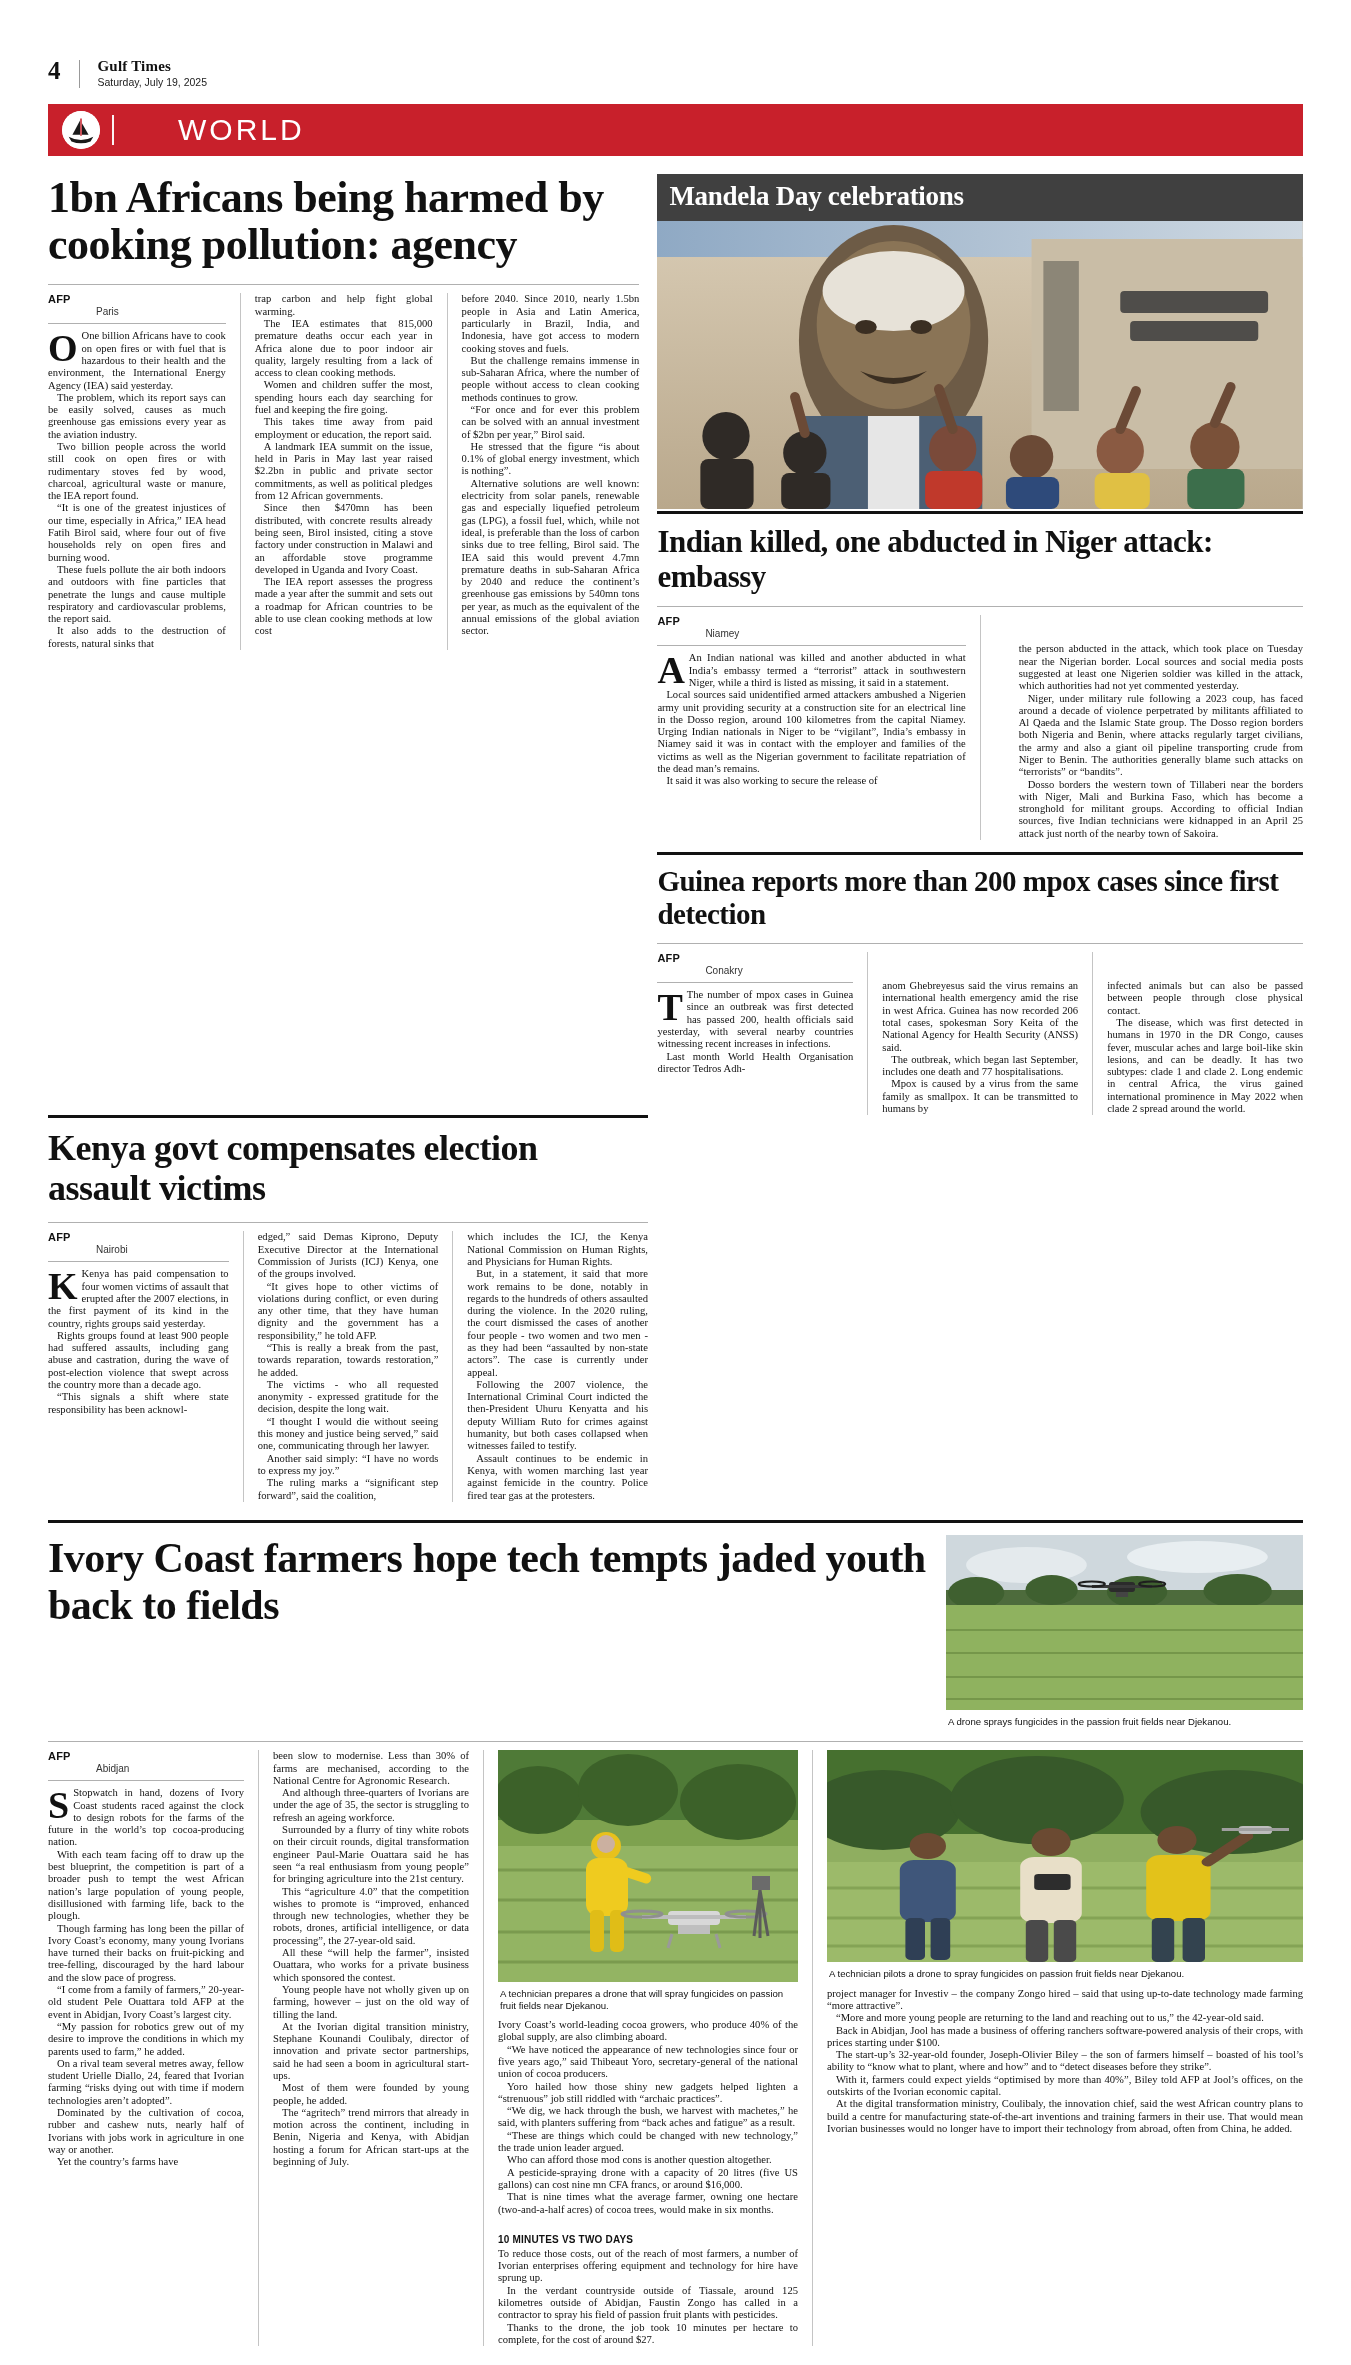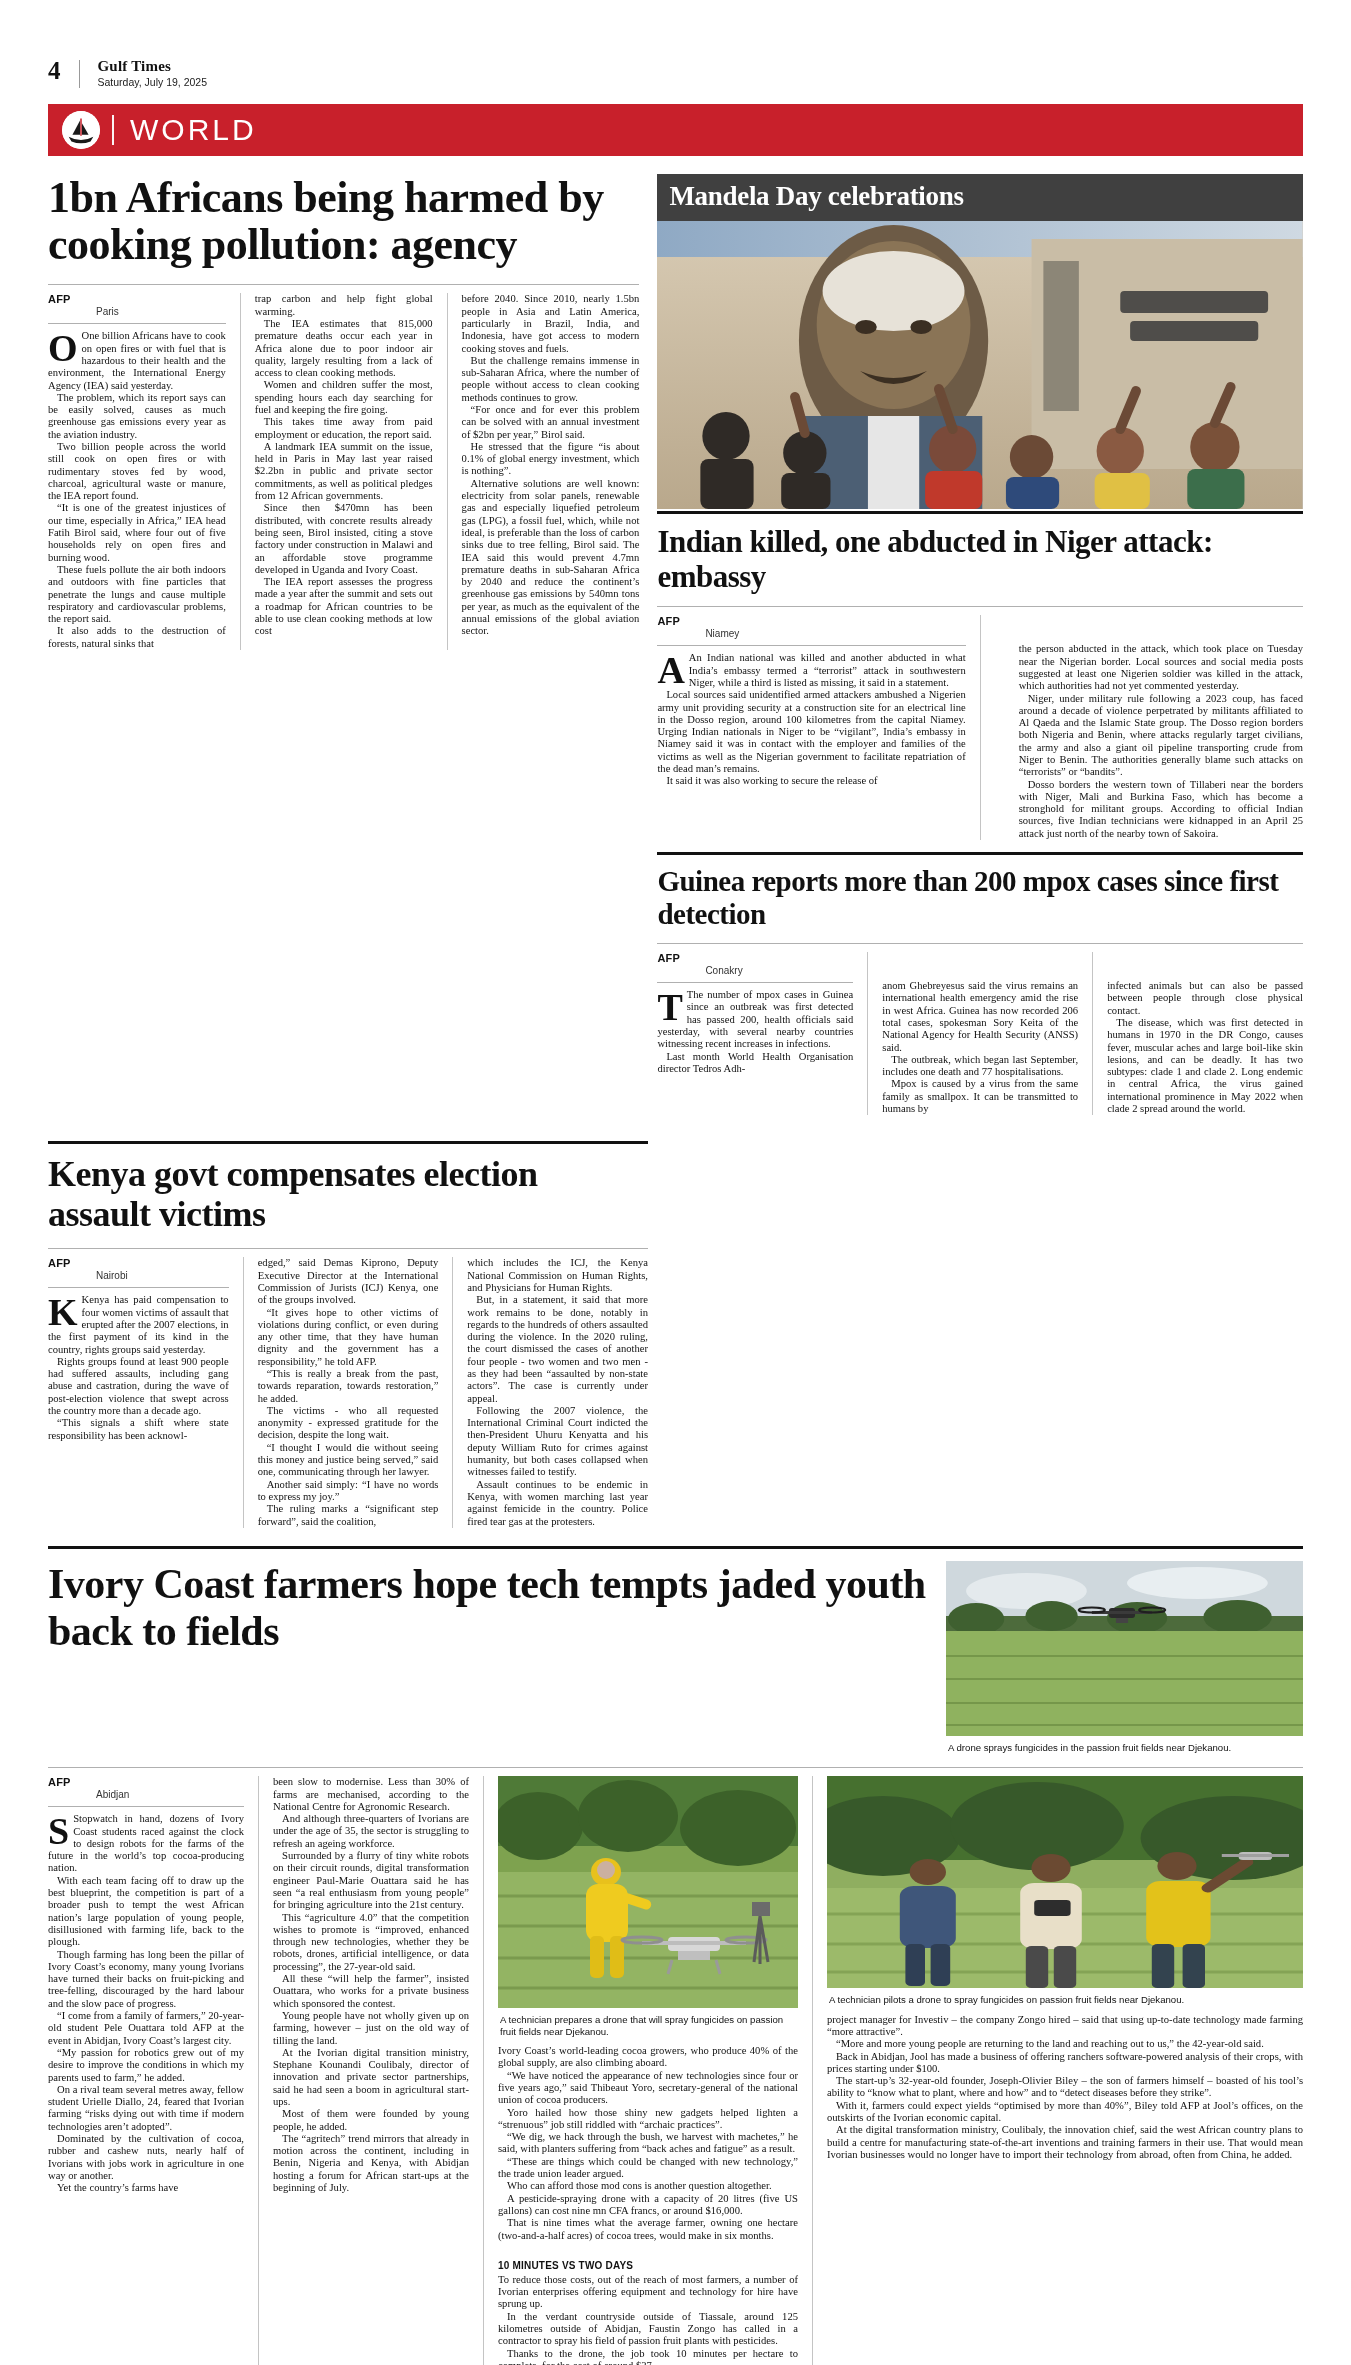--- a/index.html
+++ b/index.html
@@ -73,20 +73,21 @@
   .logo-circle svg { display: block; }
   .bar-divider {
     width: 2px; height: 30px; background: #fff; opacity: .95;
     margin-right: 16px;
   }
   .section-name {
     font-family: "Liberation Sans", sans-serif;
     font-size: 30px;
     letter-spacing: 3px;
     font-weight: 400;
+    margin-left: 48px;
   }
 
   .hl {
     font-family: "Liberation Serif", serif;
     font-weight: bold;
     color: #111;
     letter-spacing: -0.5px;
   }
 
   .byline-name {
@@ -361,21 +362,21 @@
             <div class="col-text" style="padding-top:28px;">
               <p class="first">infected animals but can also be passed between people through close physical contact.</p>
               <p>The disease, which was first detected in humans in 1970 in the DR Congo, causes fever, muscular aches and large boil-like skin lesions, and can be deadly. It has two subtypes: clade 1 and clade 2. Long endemic in central Africa, the virus gained international prominence in May 2022 when clade 2 spread around the world.</p>
             </div>
           </div>
         </div>
       </div>
     </div>
   </div>
 
-  <div style="width:600px; margin-top:26px;">
+  <div style="width:600px; margin-top:0;">
     <div class="hr-black"></div>
     <div class="hl" style="font-size:36px; line-height:40px; margin-top:10px;">Kenya govt compensates election assault victims</div>
     <div class="hr-grey" style="margin-top:14px;"></div>
     <div class="three-cols" style="margin-top:8px;">
       <div>
         <div class="byline-name">AFP</div>
         <div class="byline-place">Nairobi</div>
         <div class="hr-grey" style="margin:6px 0;"></div>
         <div class="col-text">
           <p class="first dropcap-para"><span class="dropcap">K</span><span>Kenya has paid compensation to four women victims of assault that erupted after the 2007 elections, in the first payment of its kind in the country, rights groups said yesterday.</span></p>

